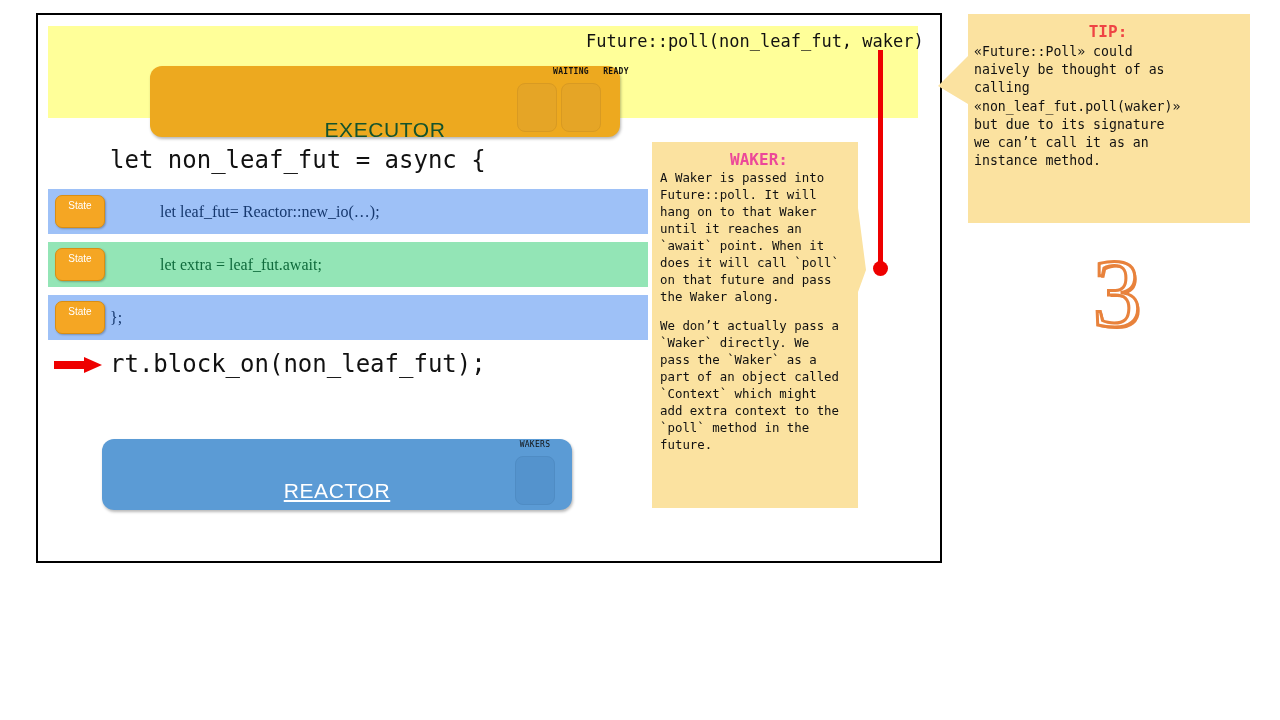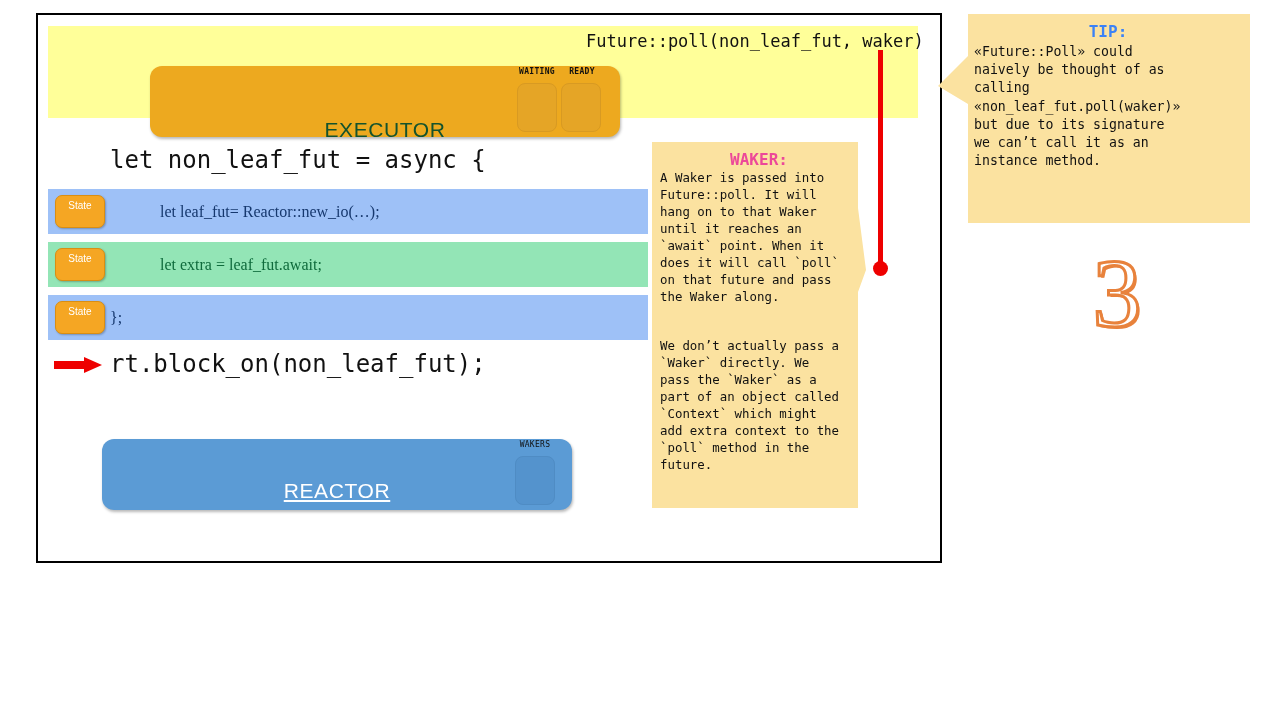--- a/index.html
+++ b/index.html
@@ -75,20 +75,21 @@
   .queue-label {
     position: absolute;
     top: 1px;
     width: 44px;
     text-align: center;
     font-family: "DejaVu Sans Mono", monospace;
     font-size: 8px;
     font-weight: bold;
     color: #111111;
     letter-spacing: 0.3px;
+    margin-left: 34px;
   }
   #queue-label-waiting { left: 365px; }
   #queue-label-ready   { left: 410px; }
 
   
   #poll-call {
     position: absolute;
     left: 586px;
     top: 31px;
     font-family: "DejaVu Sans Mono", monospace;
@@ -267,21 +268,21 @@
     margin-bottom: 1px;
   }
   .waker-para {
     font-family: "DejaVu Sans Mono", monospace;
     font-size: 12.4px;
     line-height: 1.37;
     color: #111111;
     white-space: pre-wrap;
     margin: 0;
   }
-  #waker-para-2 { margin-top: 32px; }
+  #waker-para-2 { margin-top: 12px; }
 
   
   #tip-callout {
     position: absolute;
     left: 938px;
     top: 14px;
     width: 312px;
     height: 209px;
   }
   #tip-shape {
@@ -294,21 +295,21 @@
     position: absolute;
     left: 36px;
     top: 8px;
     width: 268px;
   }
   #tip-title {
     text-align: center;
     font-family: "DejaVu Sans Mono", monospace;
     font-size: 16px;
     font-weight: bold;
-    color: #3b82f6;
+    color: #ef4444;
     margin-bottom: 2px;
   }
   #tip-body {
     font-family: "DejaVu Sans Mono", monospace;
     font-size: 13.2px;
     line-height: 1.38;
     color: #111111;
     white-space: pre-wrap;
     margin: 0;
   }

